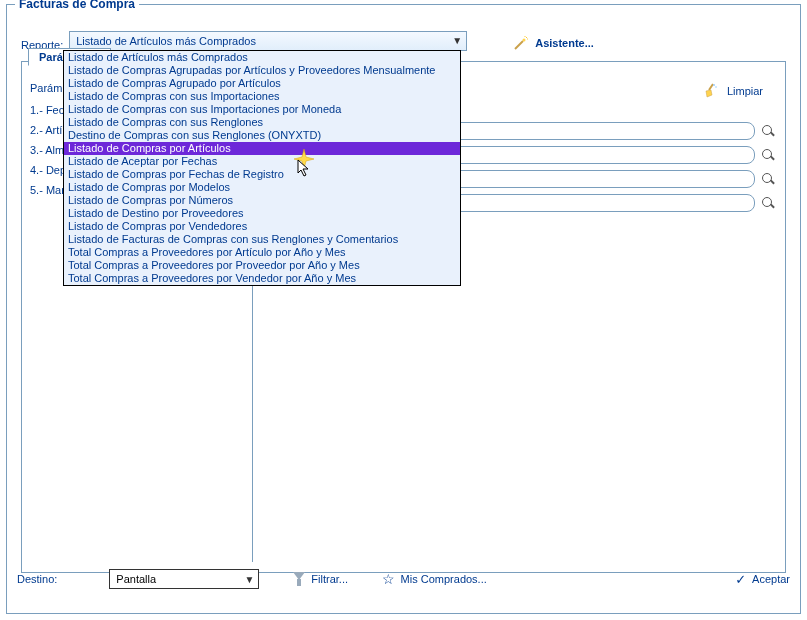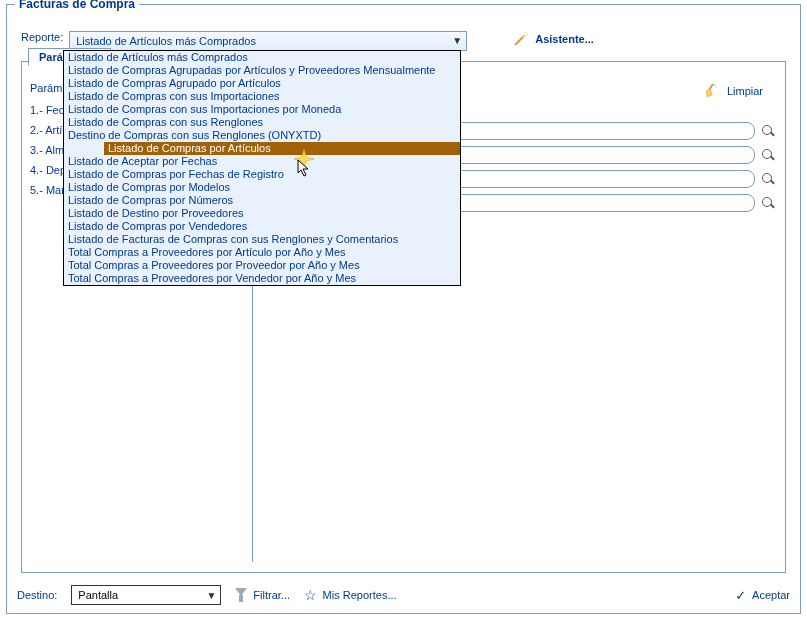--- a/index.html
+++ b/index.html
@@ -24,21 +24,21 @@
     background: #fff;
     color: #003a8f;
     font-weight: bold;
     font-size: 12px;
     padding: 0 4px;
   }
   .report-row {
     position: absolute;
     left: 14px; top: 26px; right: 14px;
     display: flex;
-    align-items: flex-start;
+    align-items: flex-end;
     gap: 6px;
   }
   .label { color: #003a8f; font-size: 11px; }
   .report-select {
     flex: 0 0 auto;
     width: 398px;
     height: 20px;
     border: 1px solid #7a9ebd;
     background: linear-gradient(#f4f9ff,#e1eefb);
     color: #003a8f;
@@ -155,55 +155,54 @@
     overflow-y: scroll;
   }
   .dd-item {
     padding: 0 4px;
     color: #003a8f;
     font-size: 11px;
     line-height: 13px;
     white-space: nowrap;
   }
   .dd-item.sel {
-    background: #a16207;
+    background: #6d28d9;
     color: #fff;
-    margin-left: 40px;
   }
   
   .cursor-ov {
     position: absolute;
     left: 290px; top: 148px;
     z-index: 60;
     pointer-events: none;
   }
   .cursor-star {
     position:absolute; left:-6px; top:-6px;
     width:26px;height:26px;
   }
   .cursor-arrow {
     position:absolute; left:0; top:6px;
     width:14px;height:18px;
   }
 
   
   .bottom-bar {
     position: absolute;
-    left: 10px; right: 10px; bottom: 8px;
+    left: 10px; right: 10px; bottom: 24px;
     display: flex;
     align-items: center;
-    gap: 14px;
+    gap: 34px;
   }
   .dest-select {
     width: 150px; height: 20px;
     border: 1px solid #333;
     background: #fff;
     padding: 0 6px;
     position: relative;
-    display:flex;align-items:center;
+    display:flex;align-items:center;margin-left:18px;
   }
   .dest-select .select-arrow{right:4px;top:4px;}
   .tb-btn {
     display:flex;align-items:center;gap:6px;
     color:#003a8f;
   }
   .spacer{flex:1;}
   .check-icon{font-size:13px;color:#003a8f;}
   .star-icon{font-size:14px;color:#003a8f;}
   .funnel{
@@ -338,21 +337,21 @@
     <div class="dest-select">
       <span>Pantalla</span>
       <span class="select-arrow">▼</span>
     </div>
     <div class="tb-btn">
       <span class="funnel"></span>
       <span>Filtrar...</span>
     </div>
     <div class="tb-btn">
       <span class="star-icon">☆</span>
-      <span>Mis Reportes...</span>
+      <span>Mis Comprados...</span>
     </div>
     <div class="spacer"></div>
     <div class="tb-btn">
       <span class="check-icon">✓</span>
       <span>Aceptar</span>
     </div>
   </div>
 </div>
 
 </body></html>

